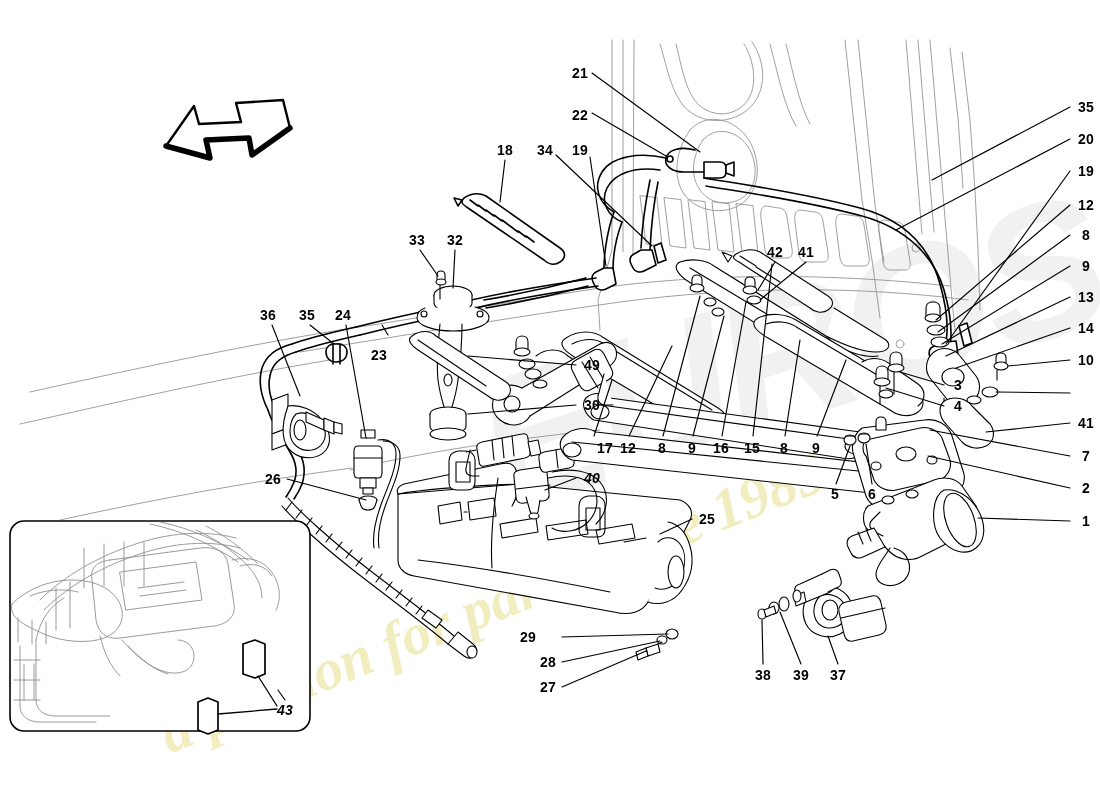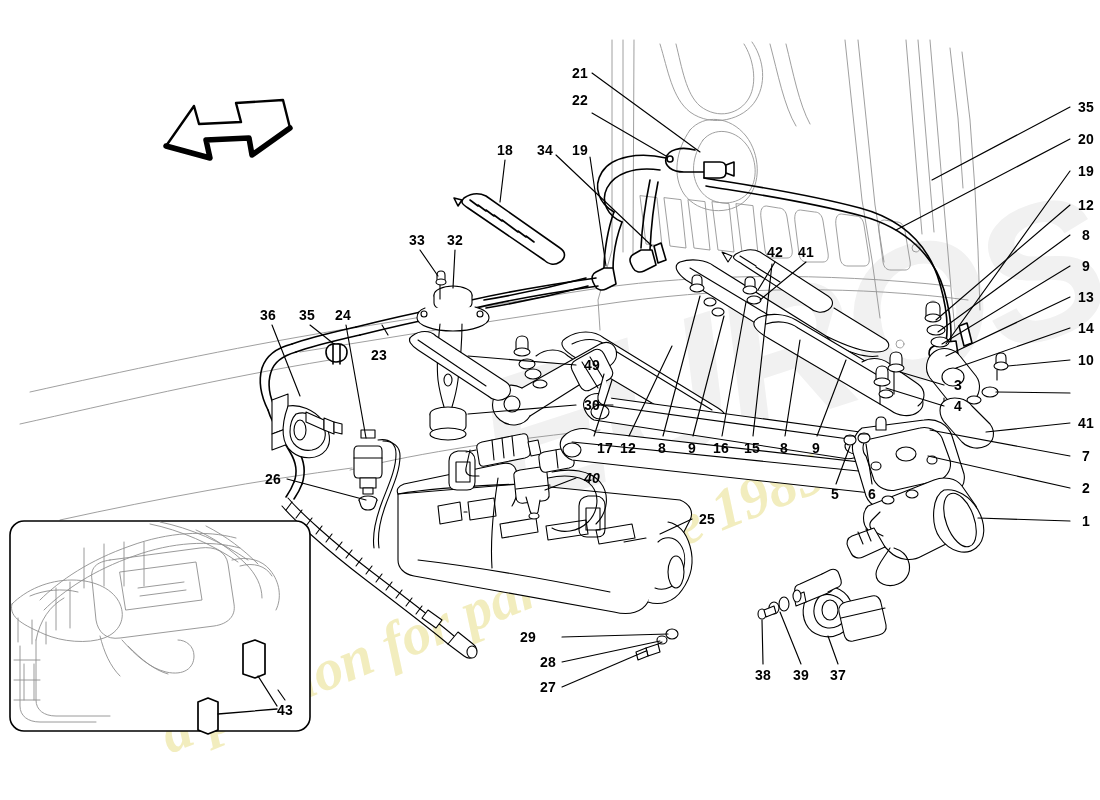--- a/index.html
+++ b/index.html
@@ -527,21 +527,21 @@
         <path d="M801,664 L780,612"></path>
         <path d="M838,664 L828,636"></path>
 
         <path d="M285,700 L278,690"></path>
       </g>
     </g>
   </svg>
 
   <div>
     <span class="callout-label" style="left:580px; top:73px;">21</span>
-    <span class="callout-label" style="left:580px; top:100px;">22</span>
+    <span class="callout-label" style="left:580px; top:115px;">22</span>
     <span class="callout-label" style="left:505px; top:150px;">18</span>
     <span class="callout-label" style="left:545px; top:150px;">34</span>
     <span class="callout-label" style="left:580px; top:150px;">19</span>
 
     <span class="callout-label" style="left:1086px; top:107px;">35</span>
     <span class="callout-label" style="left:1086px; top:139px;">20</span>
     <span class="callout-label" style="left:1086px; top:171px;">19</span>
     <span class="callout-label" style="left:1086px; top:205px;">12</span>
     <span class="callout-label" style="left:1086px; top:235px;">8</span>
     <span class="callout-label" style="left:1086px; top:266px;">9</span>
@@ -588,16 +588,16 @@
     <span class="callout-label" style="left:707px; top:519px;">25</span>
 
     <span class="callout-label" style="left:528px; top:637px;">29</span>
     <span class="callout-label" style="left:548px; top:662px;">28</span>
     <span class="callout-label" style="left:548px; top:687px;">27</span>
 
     <span class="callout-label" style="left:763px; top:675px;">38</span>
     <span class="callout-label" style="left:801px; top:675px;">39</span>
     <span class="callout-label" style="left:838px; top:675px;">37</span>
 
-    <span class="callout-label" style="left:285px; top:710px;">43</span>
+    <span class="callout-label" style="left:285px; top:710px;font-style:italic;">43</span>
   </div>
 
 </div>
 
 </body></html>

